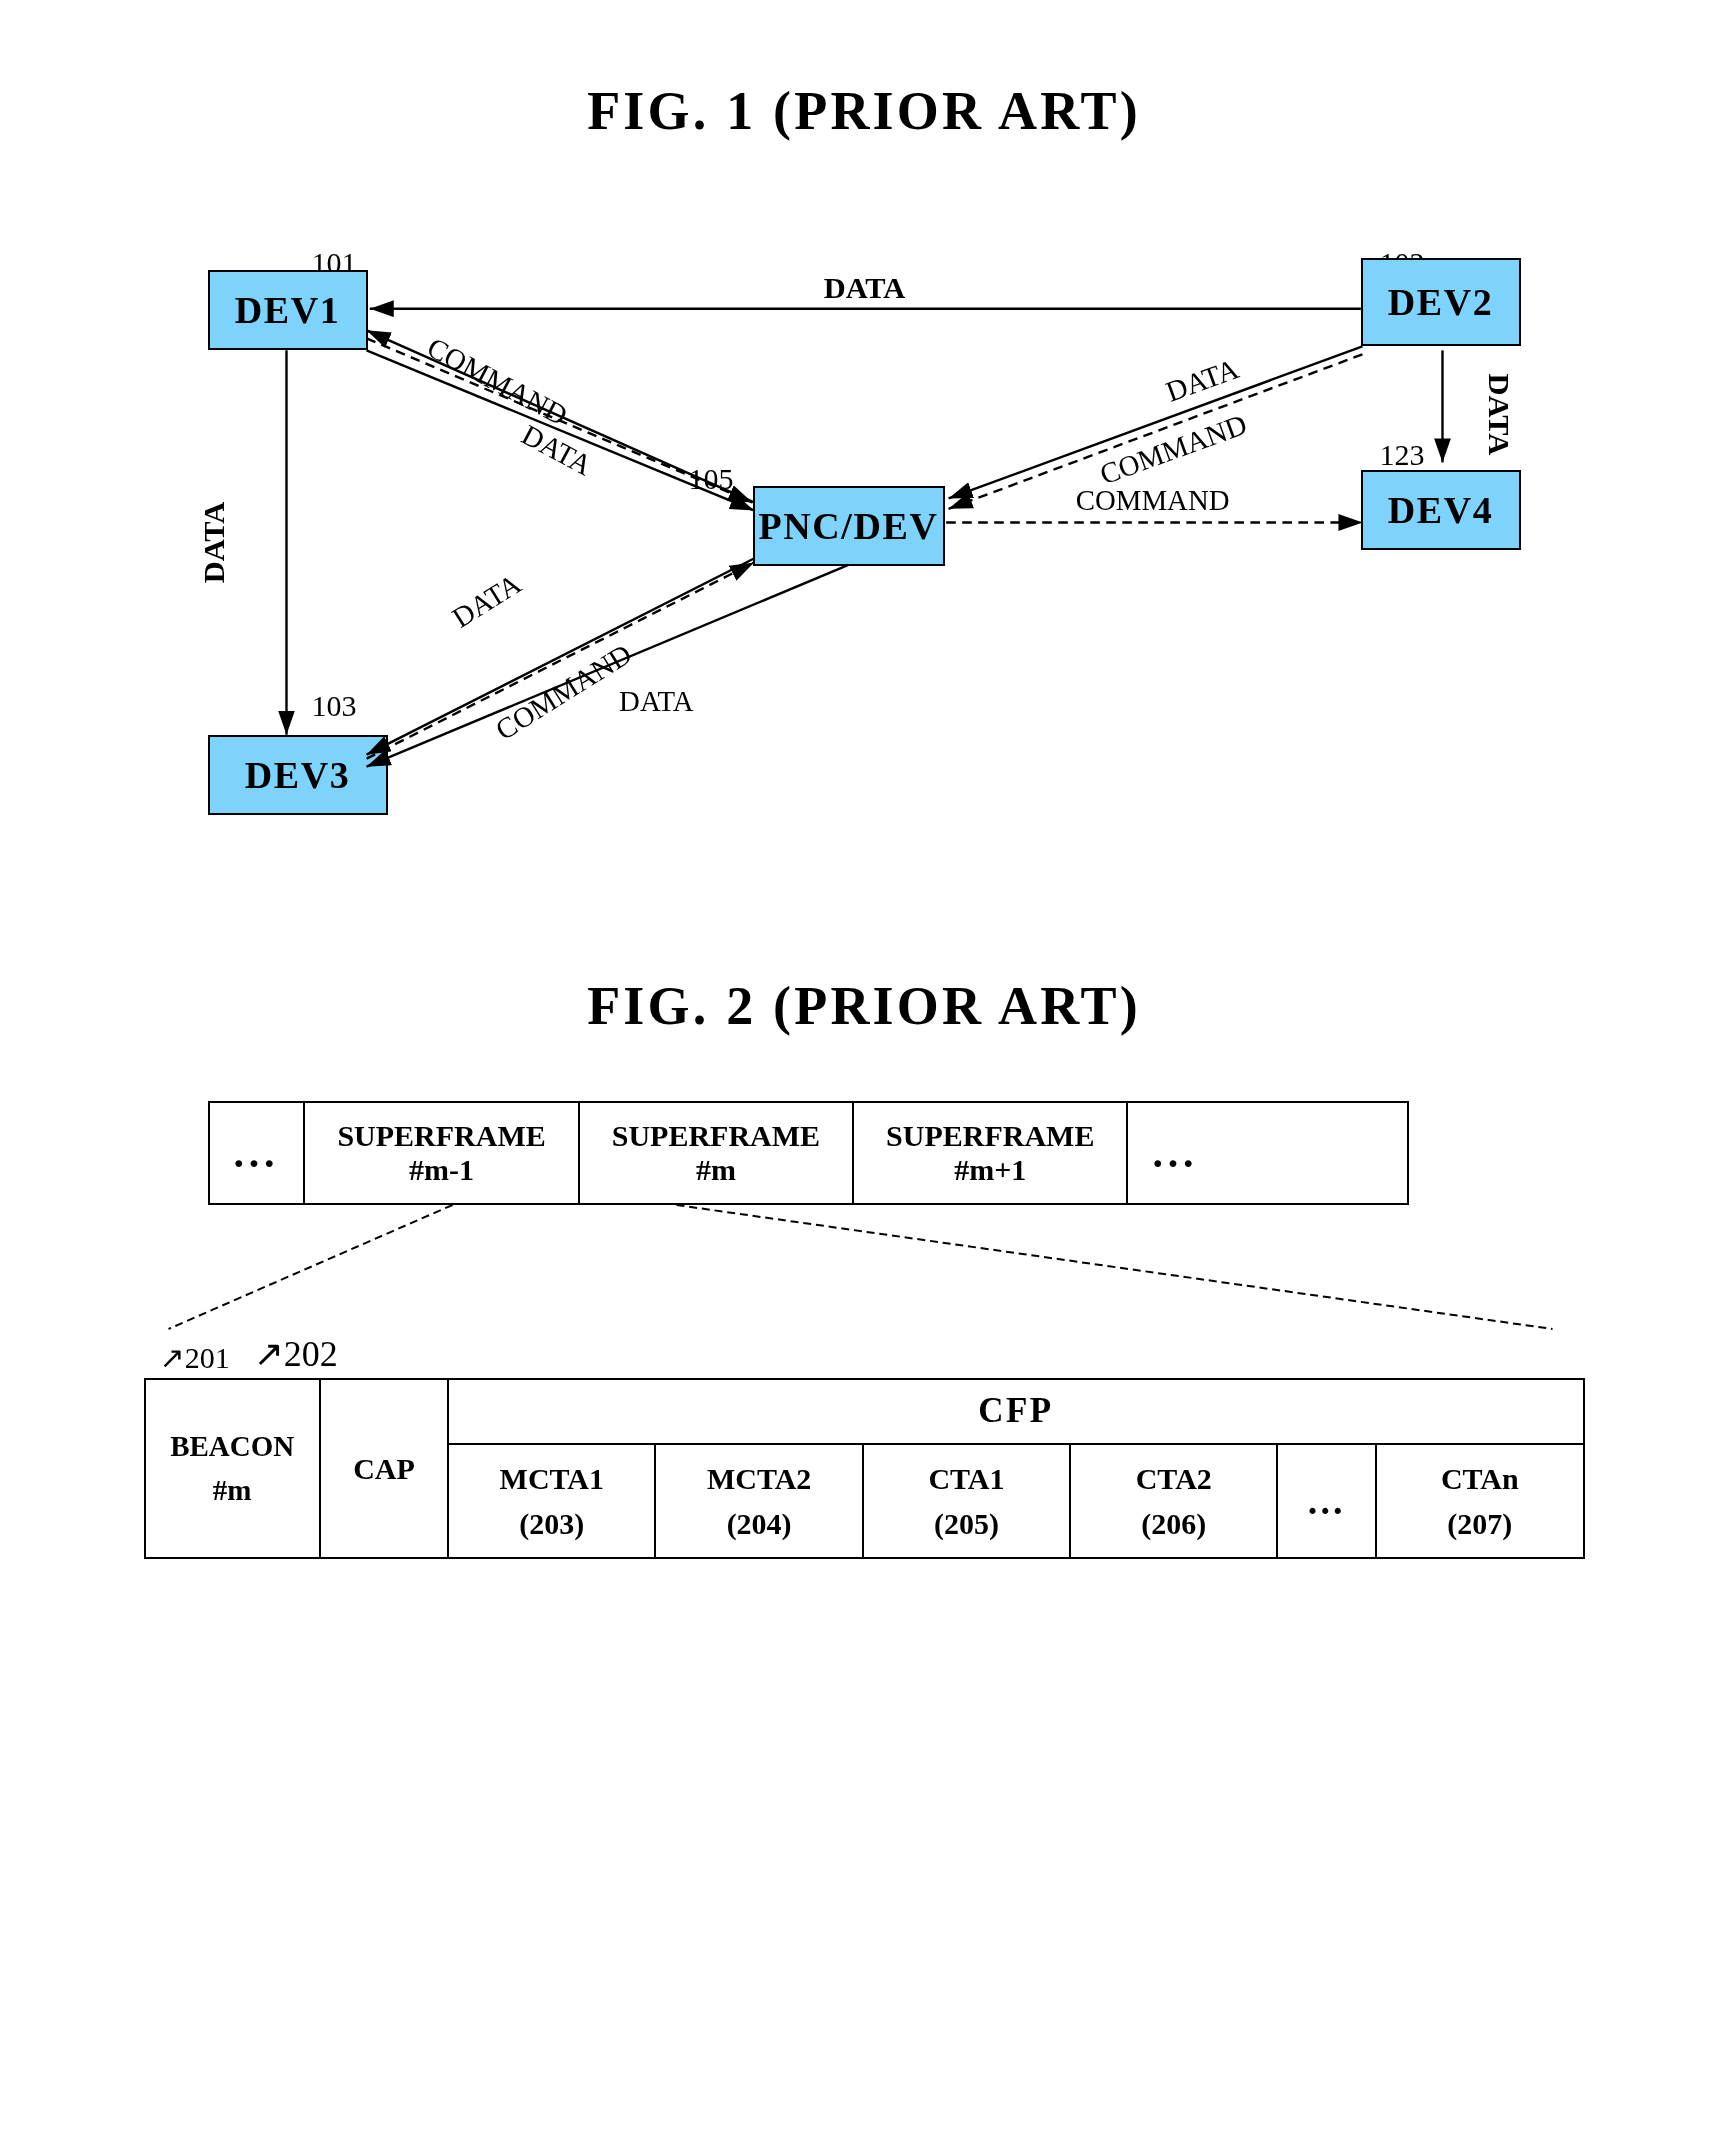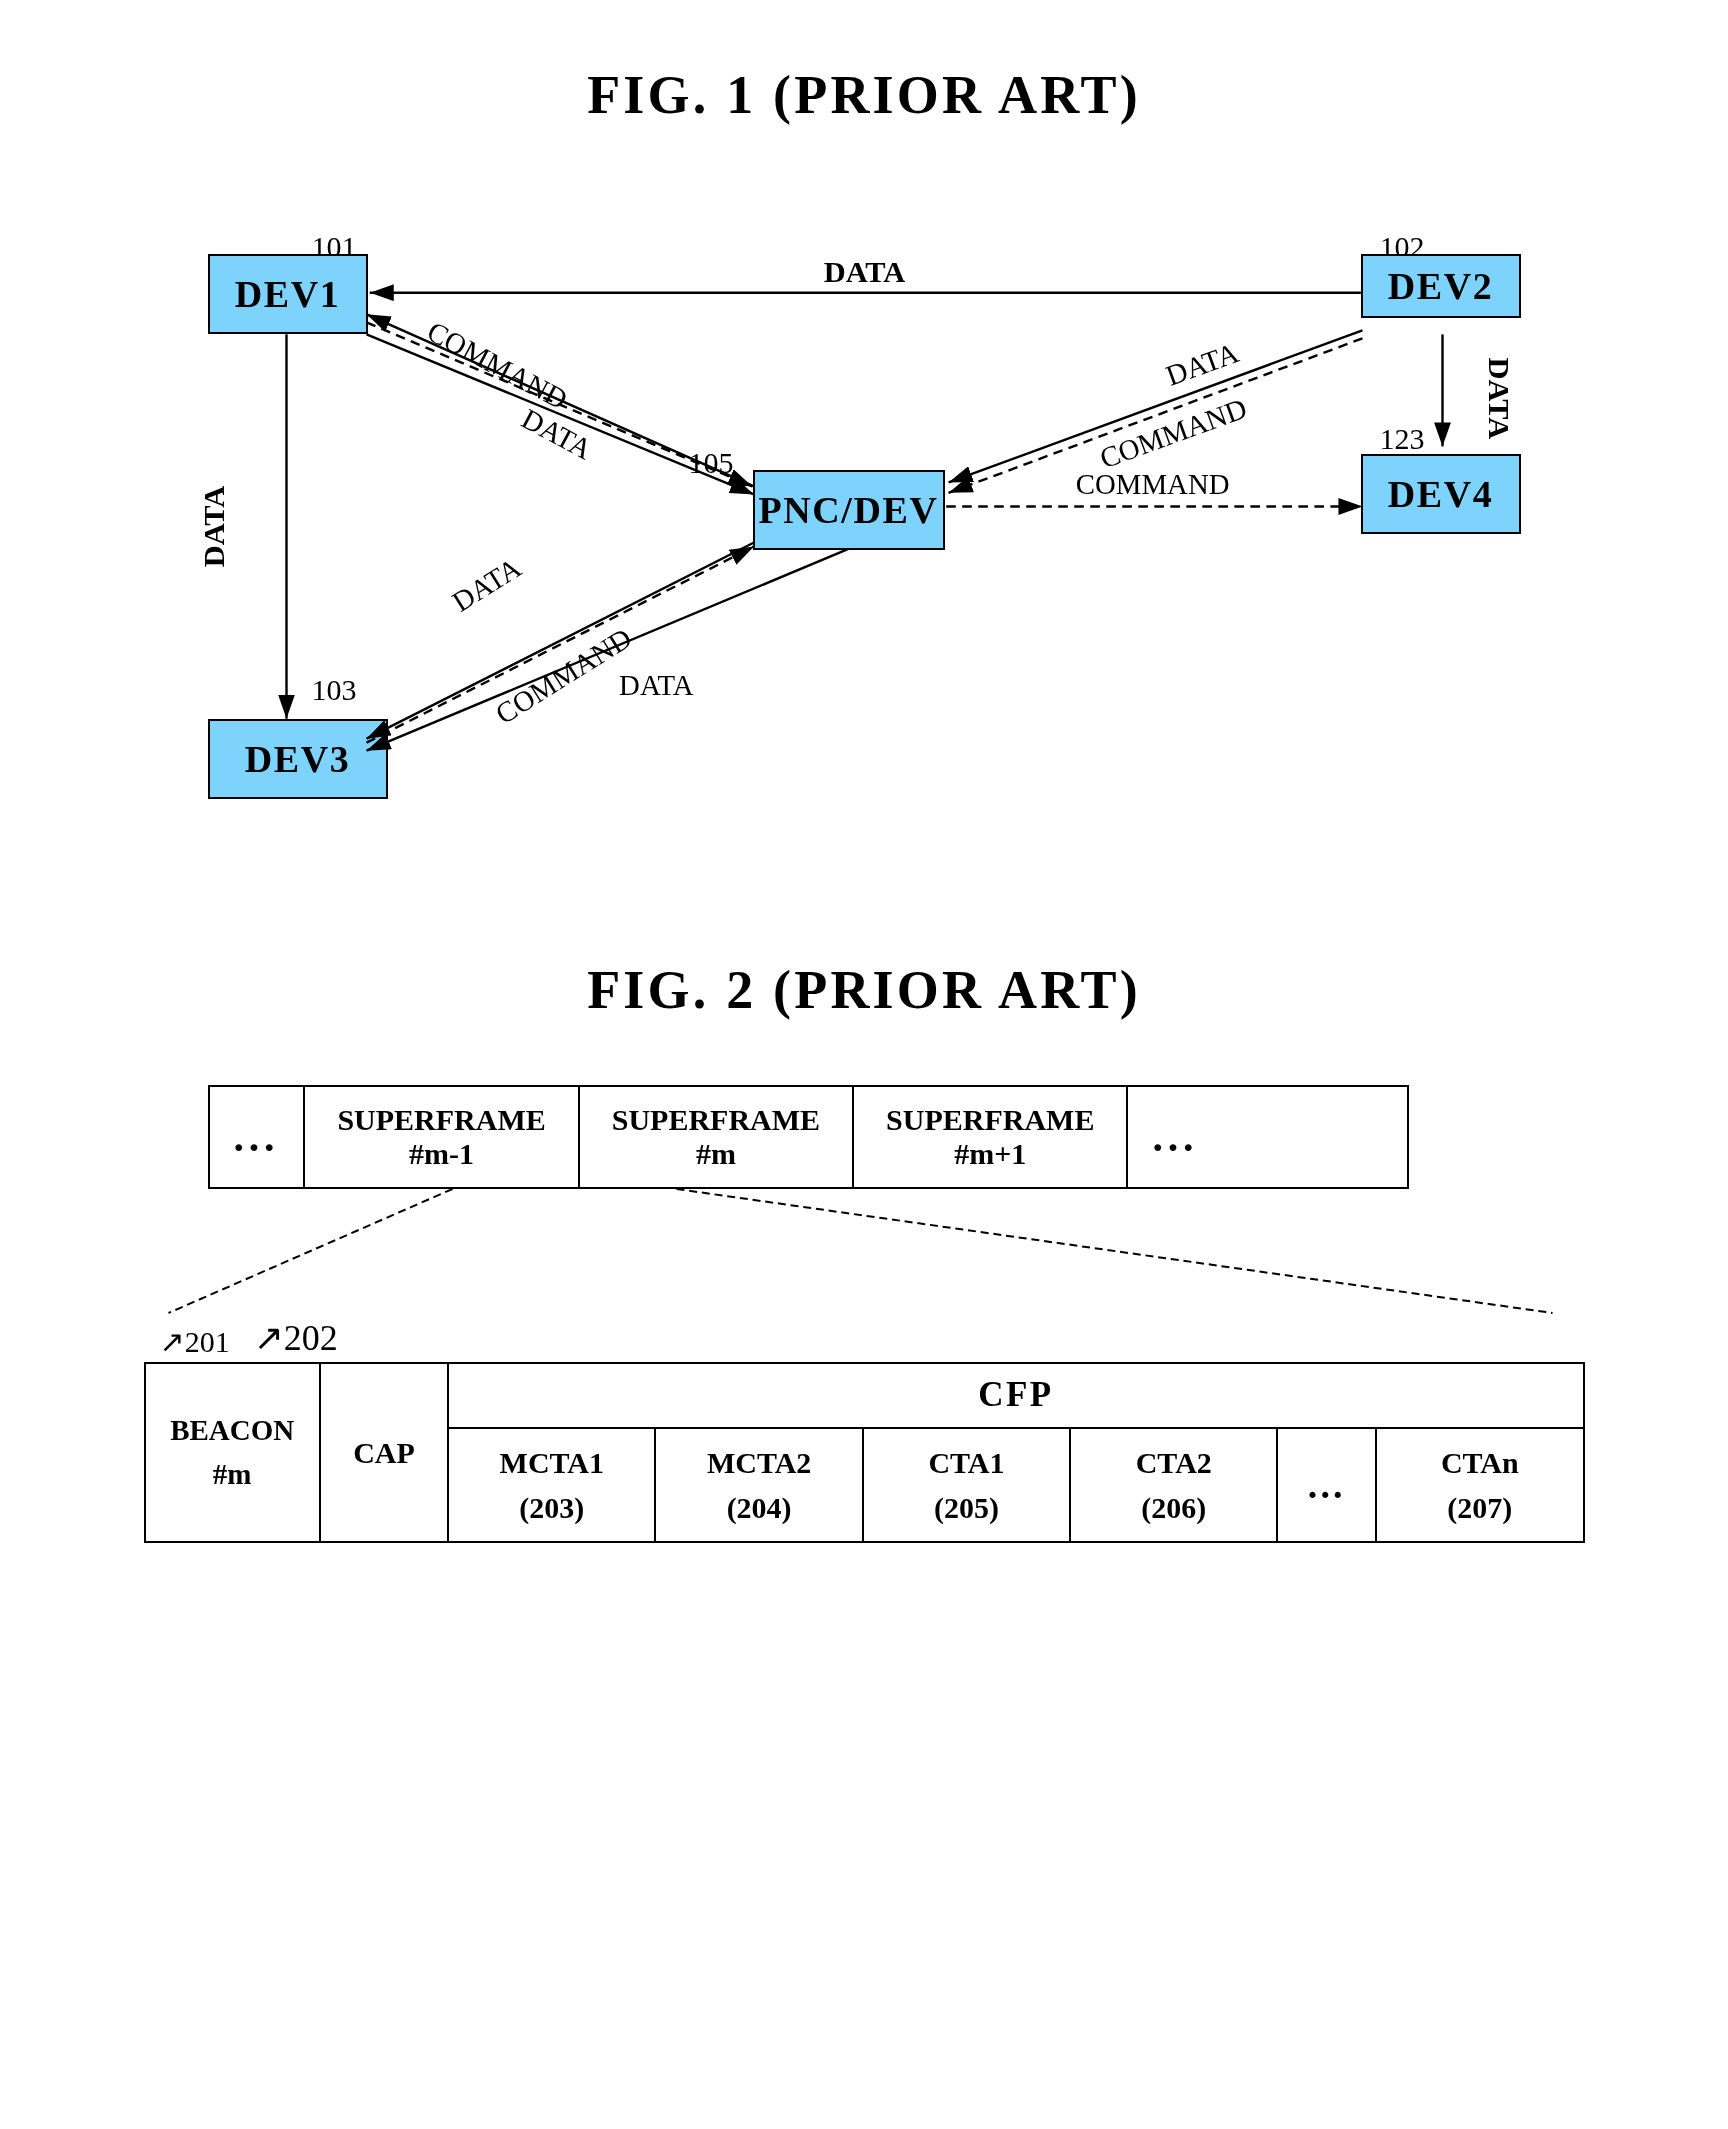--- a/index.html
+++ b/index.html
@@ -8,21 +8,21 @@
       font-family: 'Times New Roman', Times, serif;
       width: 1728px;
       min-height: 2129px;
       position: relative;
     }
 
     .page {
       width: 1728px;
       min-height: 2129px;
       background: #fff;
-      padding: 48px 96px;
+      padding: 64px 96px;
     }
 
     
     .fig1-title {
       text-align: center;
       font-size: 54px;
       font-weight: bold;
       letter-spacing: 3.2px;
       margin-bottom: 48px;
       margin-top: 16px;
@@ -42,21 +42,21 @@
       background: #7dd3fc;
       display: flex;
       align-items: center;
       justify-content: center;
       font-size: 38px;
       font-weight: bold;
       letter-spacing: 1.6px;
     }
 
     .dev1-box { width: 160px; height: 80px; left: 64px; top: 80px; }
-    .dev2-box { width: 160px; height: 64px; right: 64px; top: 80px; }
+    .dev2-box { width: 160px; height: 88px; right: 64px; top: 68px; }
     .dev3-box { width: 180px; height: 80px; left: 64px; bottom: 96px; }
     .dev4-box { width: 160px; height: 80px; right: 64px; top: 280px; }
     .pnc-box  { width: 192px; height: 80px; left: 609px; top: 296px; }
 
     
     .diagram-svg {
       position: absolute;
       top: 0; left: 0;
       width: 100%; height: 100%;
       overflow: visible;

